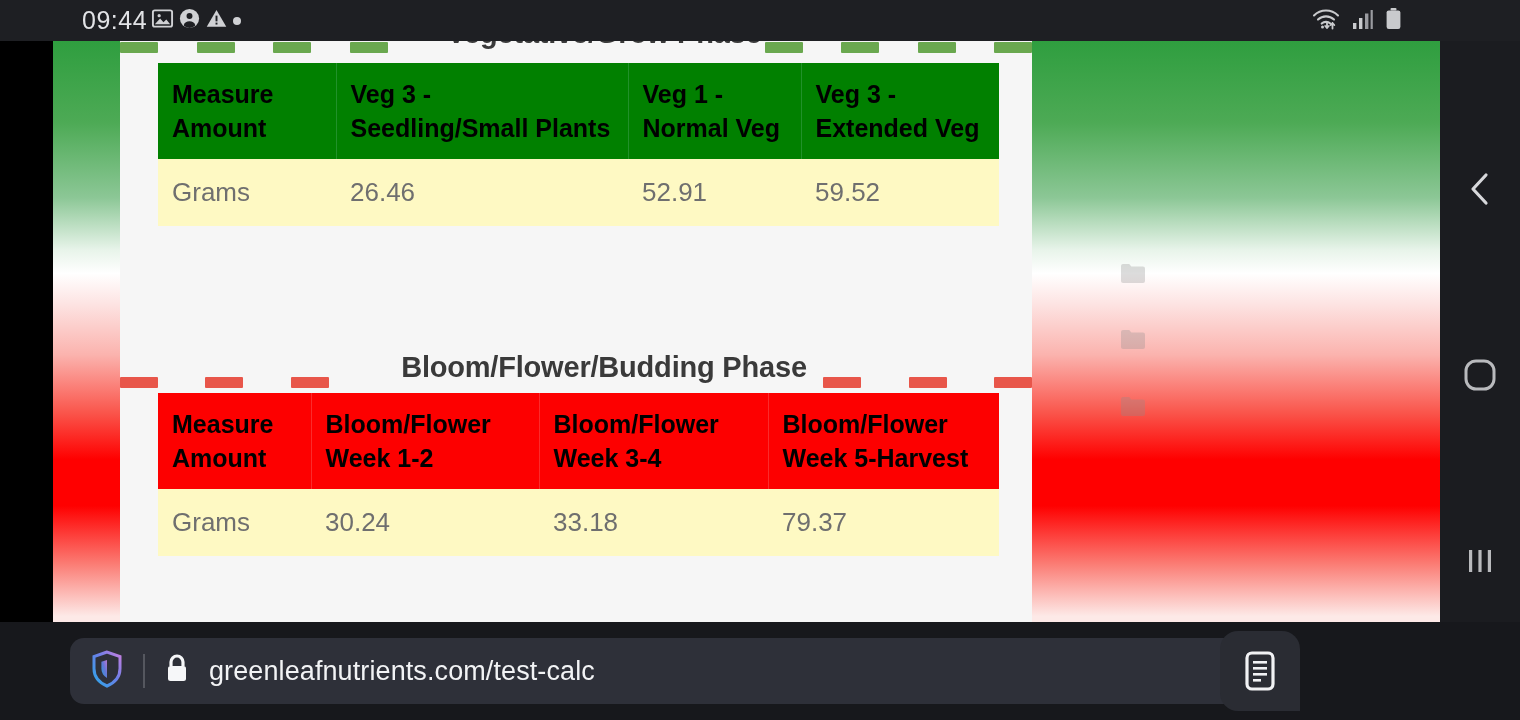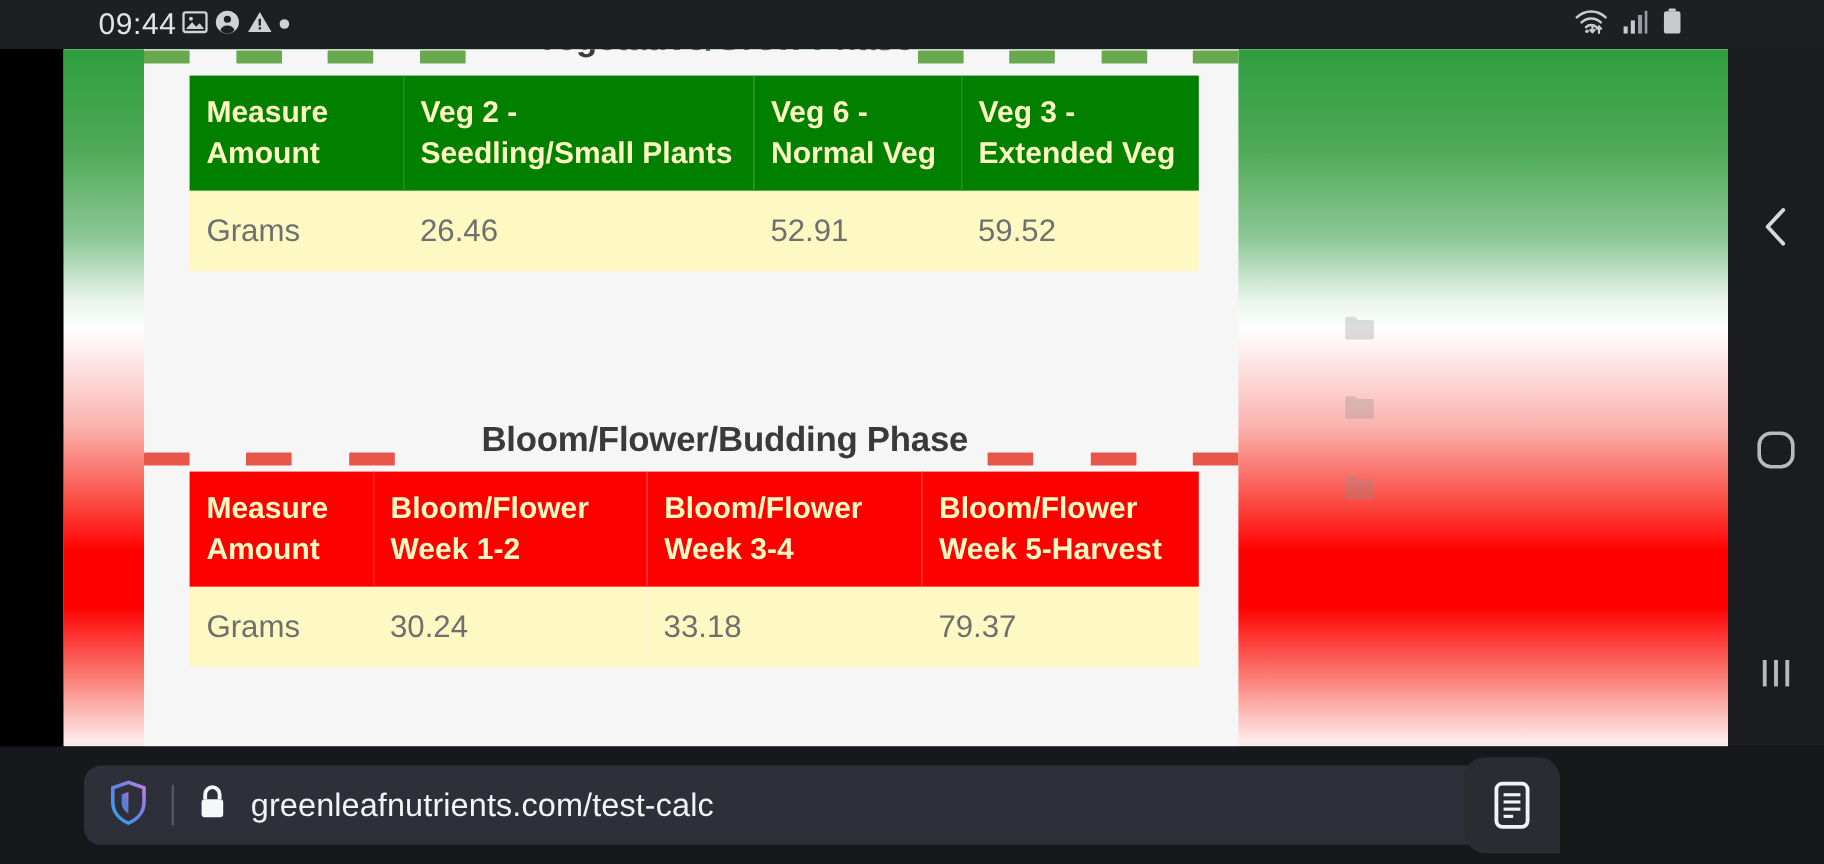--- a/index.html
+++ b/index.html
@@ -66,21 +66,21 @@
     white-space: nowrap; letter-spacing: -.2px;
   }
   .dashes { position: absolute; left: 0; width: 912px; display: flex; justify-content: space-between; }
   .dash { width: 38px; height: 11px; border-radius: 1px; }
   .dash-green { background: #6aa84f; }
   .dash-red   { background: #e8564a; }
 
   
   table.calc { position: absolute; border-collapse: collapse; width: 841px; left: 38px; table-layout: fixed; }
   table.calc th {
-    color: #fef9c3; font-size: 25px; font-weight: bold; text-align: left;
+    color: #000000; font-size: 25px; font-weight: bold; text-align: left;
     padding: 14px 14px 14px 14px; line-height: 1.36; vertical-align: middle;
   }
   table.calc td {
     color: #6f6f6f; font-size: 26px; font-weight: normal; text-align: left;
     padding: 18px 14px; background: #fef9c3; vertical-align: middle;
   }
   #veg-table th { background: #018000; border-right: 1px solid #21912a; }
   #veg-table th:last-child { border-right: none; margin-top: 44px; }
   #bloom-table th { background: #fd0000; border-right: 1px solid #fb2b2b; }
   #bloom-table th:last-child { border-right: none; }
@@ -211,22 +211,22 @@
       <table class="calc" id="veg-table" style="top:22px;">
         <colgroup>
             <col style="width:178px">
             <col style="width:292px">
             <col style="width:173px">
             <col style="width:198px">
           </colgroup>
         <thead>
           <tr>
             <th>Measure Amount</th>
-            <th>Veg 2 - Seedling/Small Plants</th>
-            <th>Veg 6 - Normal Veg</th>
+            <th>Veg 3 - Seedling/Small Plants</th>
+            <th>Veg 1 - Normal Veg</th>
             <th>Veg 3 - Extended Veg</th>
           </tr>
         </thead>
         <tbody>
           <tr>
             <td class="measure-cell">Grams</td>
             <td>26.46</td>
             <td>52.91</td>
             <td>59.52</td>
           </tr>

